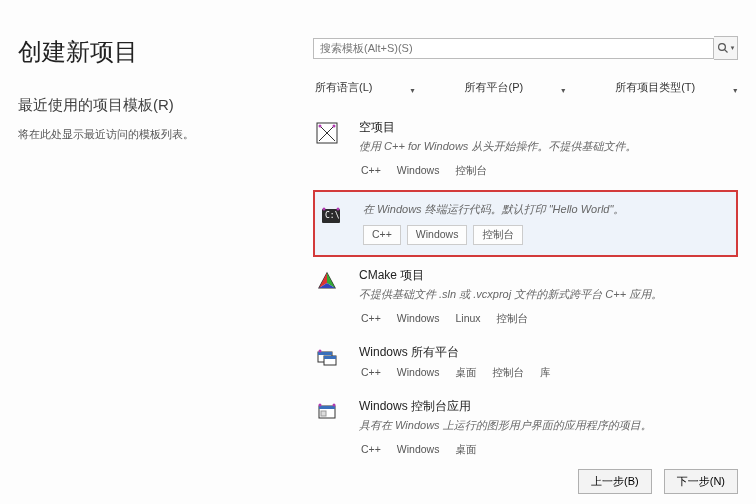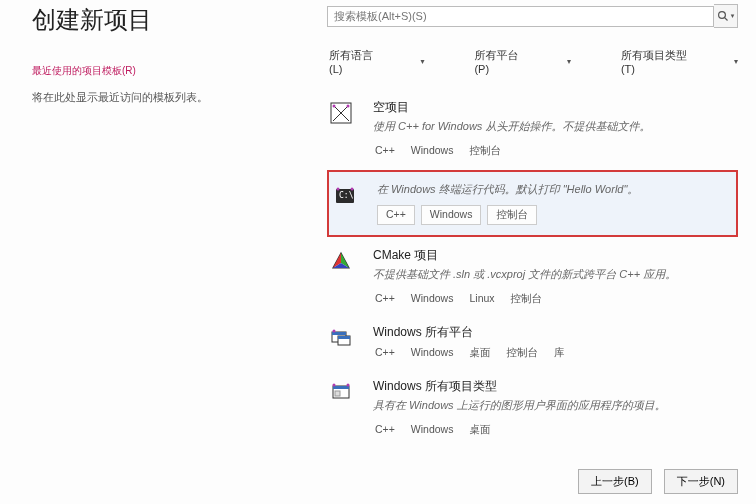--- a/index.html
+++ b/index.html
@@ -7,36 +7,35 @@
   font-family: "Microsoft YaHei", "Segoe UI", sans-serif;
   background: #fdfdfd;
   width: 756px;
   height: 504px;
   overflow: hidden;
   color: #333;
 }
 .container {
   display: flex;
   height: 100%;
-  padding: 4px 18px 0 18px;
-  margin-left: 14px;
+  padding: 36px 18px 0 18px;
 }
 .left-pane {
   width: 295px;
   flex-shrink: 0;
 }
 .title {
   font-size: 24px;
   font-weight: 400;
   color: #222;
   margin-bottom: 28px;
 }
 .section-label {
-  font-size: 10px;
-  color: #be185d;
+  font-size: 15px;
+  color: #404040;
   margin-bottom: 12px;
 }
 .hint {
   font-size: 11px;
   color: #555;
 }
 .right-pane {
   flex: 1;
   display: flex;
   flex-direction: column;
@@ -68,21 +67,21 @@
 .filter-row {
   display: flex;
   gap: 50px;
   font-size: 11px;
   color: #333;
   margin-bottom: 16px;
   padding-left: 2px;
 }
 .filter-item {
   display: flex;
-  align-items: center;
+  align-items: flex-end;
   gap: 38px;
   cursor: pointer;
 }
 .caret {
   font-size: 8px;
   color: #555;
 }
 .template-list {
   flex: 1;
   overflow: hidden;
@@ -283,21 +282,21 @@
         <div class="tmpl-icon">
           <svg width="22" height="22" viewBox="0 0 22 22">
               <rect x="3" y="5" width="16" height="12" fill="#fff" stroke="#333"></rect>
               <rect x="3" y="5" width="16" height="3" fill="#3a6fbb"></rect>
               <rect x="5" y="10" width="5" height="5" fill="#ddd" stroke="#999"></rect>
               <circle cx="4" cy="4" r="1.5" fill="#b03ab0"></circle>
               <circle cx="18" cy="4" r="1.5" fill="#b03ab0"></circle>
             </svg>
         </div>
         <div class="tmpl-body">
-          <div class="tmpl-title">Windows 所有项目类型</div>
+          <div class="tmpl-title">Windows 控制台应用</div>
           <div class="tmpl-desc">具有在 Windows 上运行的图形用户界面的应用程序的项目。</div>
           <div class="tag-row">
             <span class="tag plain">C++</span>
             <span class="tag plain">Windows</span>
             <span class="tag plain">桌面</span>
           </div>
         </div>
       </div>
 
     </div>

